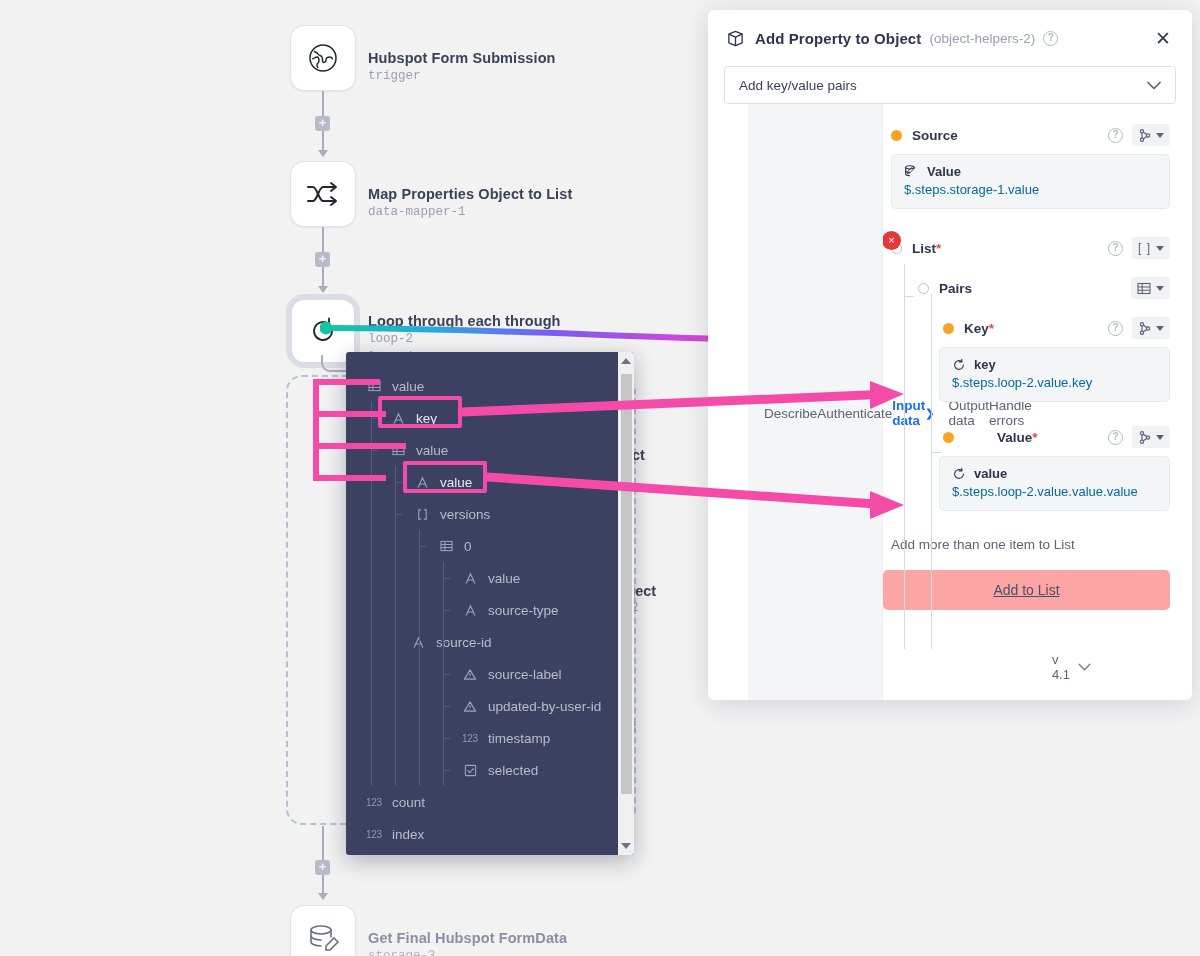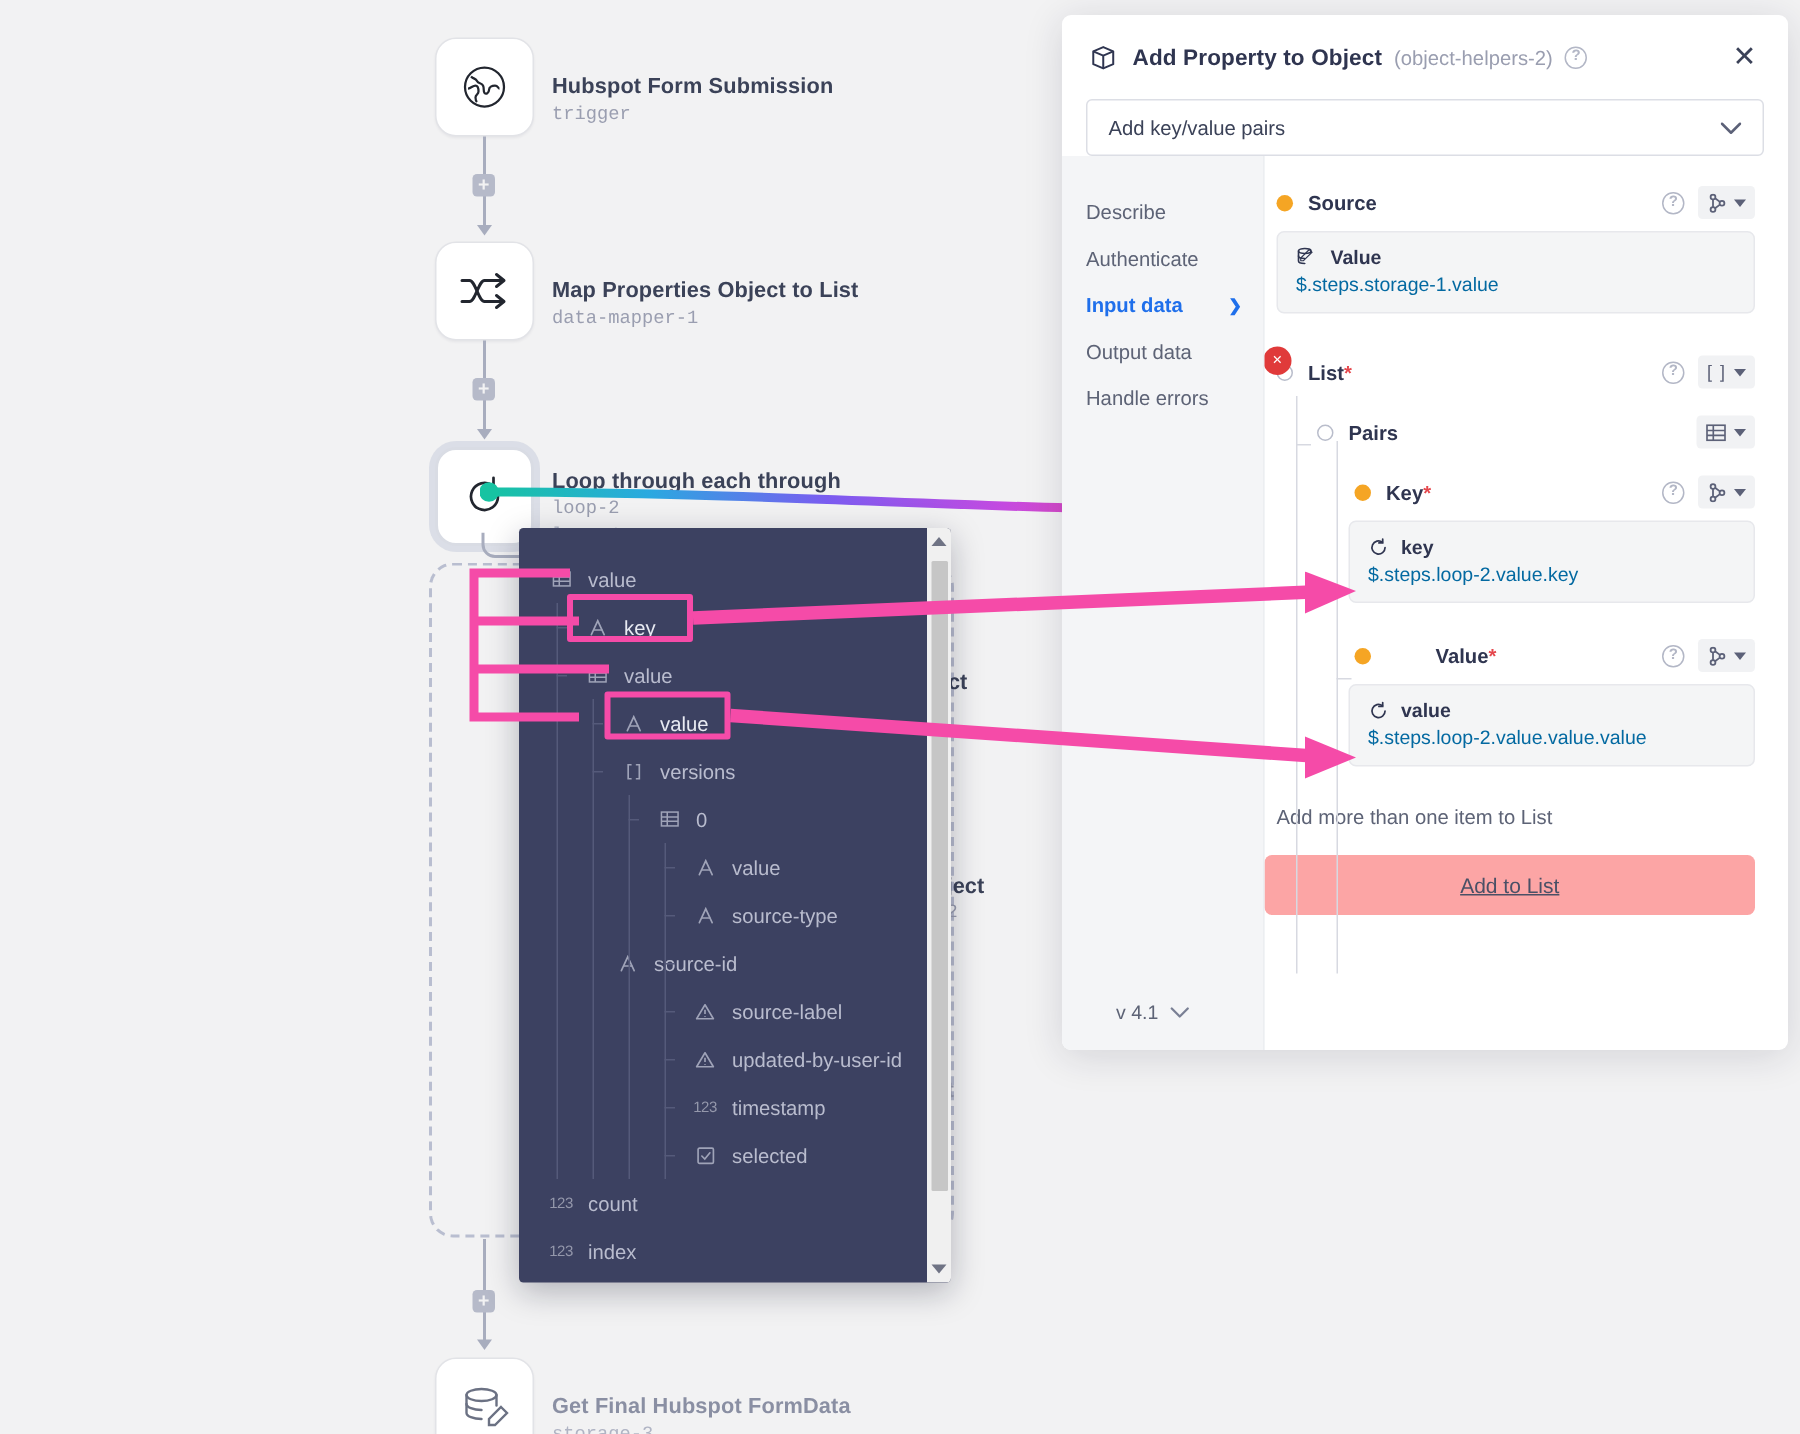--- a/index.html
+++ b/index.html
@@ -184,22 +184,23 @@
     background: #fff;
   }
   #select-box .chev { margin-left: auto; color: #5c6178; }
 
   #panel-body { flex: 1; display: flex; min-height: 0; }
 
   #panel-nav {
     width: 135px; flex: 0 0 135px;
     background: #f4f5f7;
     padding: 22px 0 0 16px;
-    display: flex; flex-direction: column;
+    display: flex; flex-direction: row;
     border-right: 1px solid #eceef1;
+    margin-left: 40px;
   }
   .nav-item {
     font-size: 13.5px; color: #5d6376;
     padding: 8px 0; cursor: pointer;
     display: flex; align-items: center;
   }
   .nav-item.active { color: #1f6feb; font-weight: 700; }
   .nav-item .nav-chev { margin-left: auto; margin-right: 14px; font-size: 11px; }
   #version-row {
     margin-top: auto; padding: 0 0 18px 20px;

